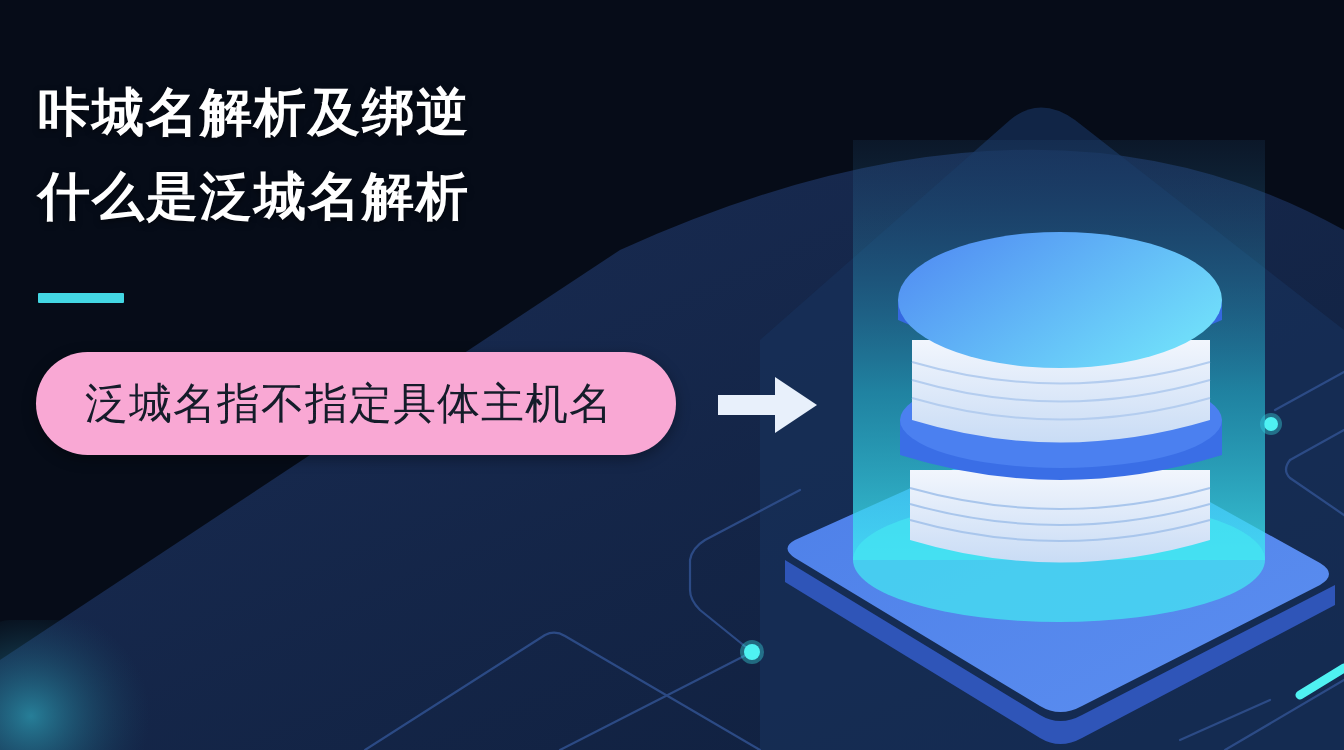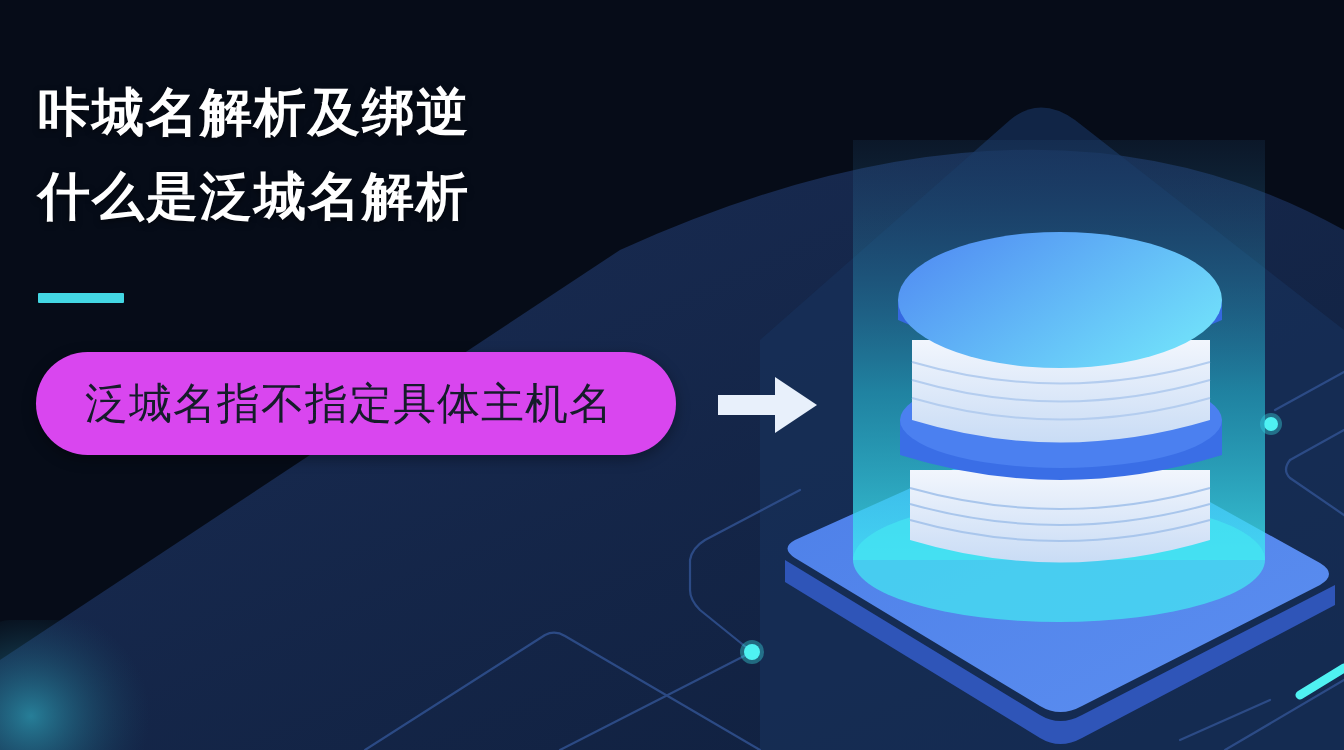--- a/index.html
+++ b/index.html
@@ -14,21 +14,21 @@
       color:#ffffff; font-weight:bold; font-size:52px; line-height:84px;
       letter-spacing:2px; white-space:nowrap;
       text-shadow:0 2px 6px rgba(0,0,0,.5);
     }
     .accent-bar {
       position:absolute; left:38px; top:293px; width:86px; height:10px;
       background:#43d7e3; border-radius:1px;
     }
     .pill {
       position:absolute; left:36px; top:352px; width:640px; height:103px;
-      border-radius:52px; background:#d946ef;
+      border-radius:52px; background:#f9a8d4;
       box-shadow:0 4px 14px rgba(0,0,0,.35);
       display:flex; align-items:center; padding-left:49px; box-sizing:border-box;
     }
     .pill-text { color:#151c2a; font-size:43px; letter-spacing:1px; white-space:nowrap; }
     .arrow { position:absolute; left:715px; top:375px; width:105px; height:60px; }
     .illus { position:absolute; left:0; top:0; width:1344px; height:750px; pointer-events:none; }
   </style>
 </head>
 <body>
 

